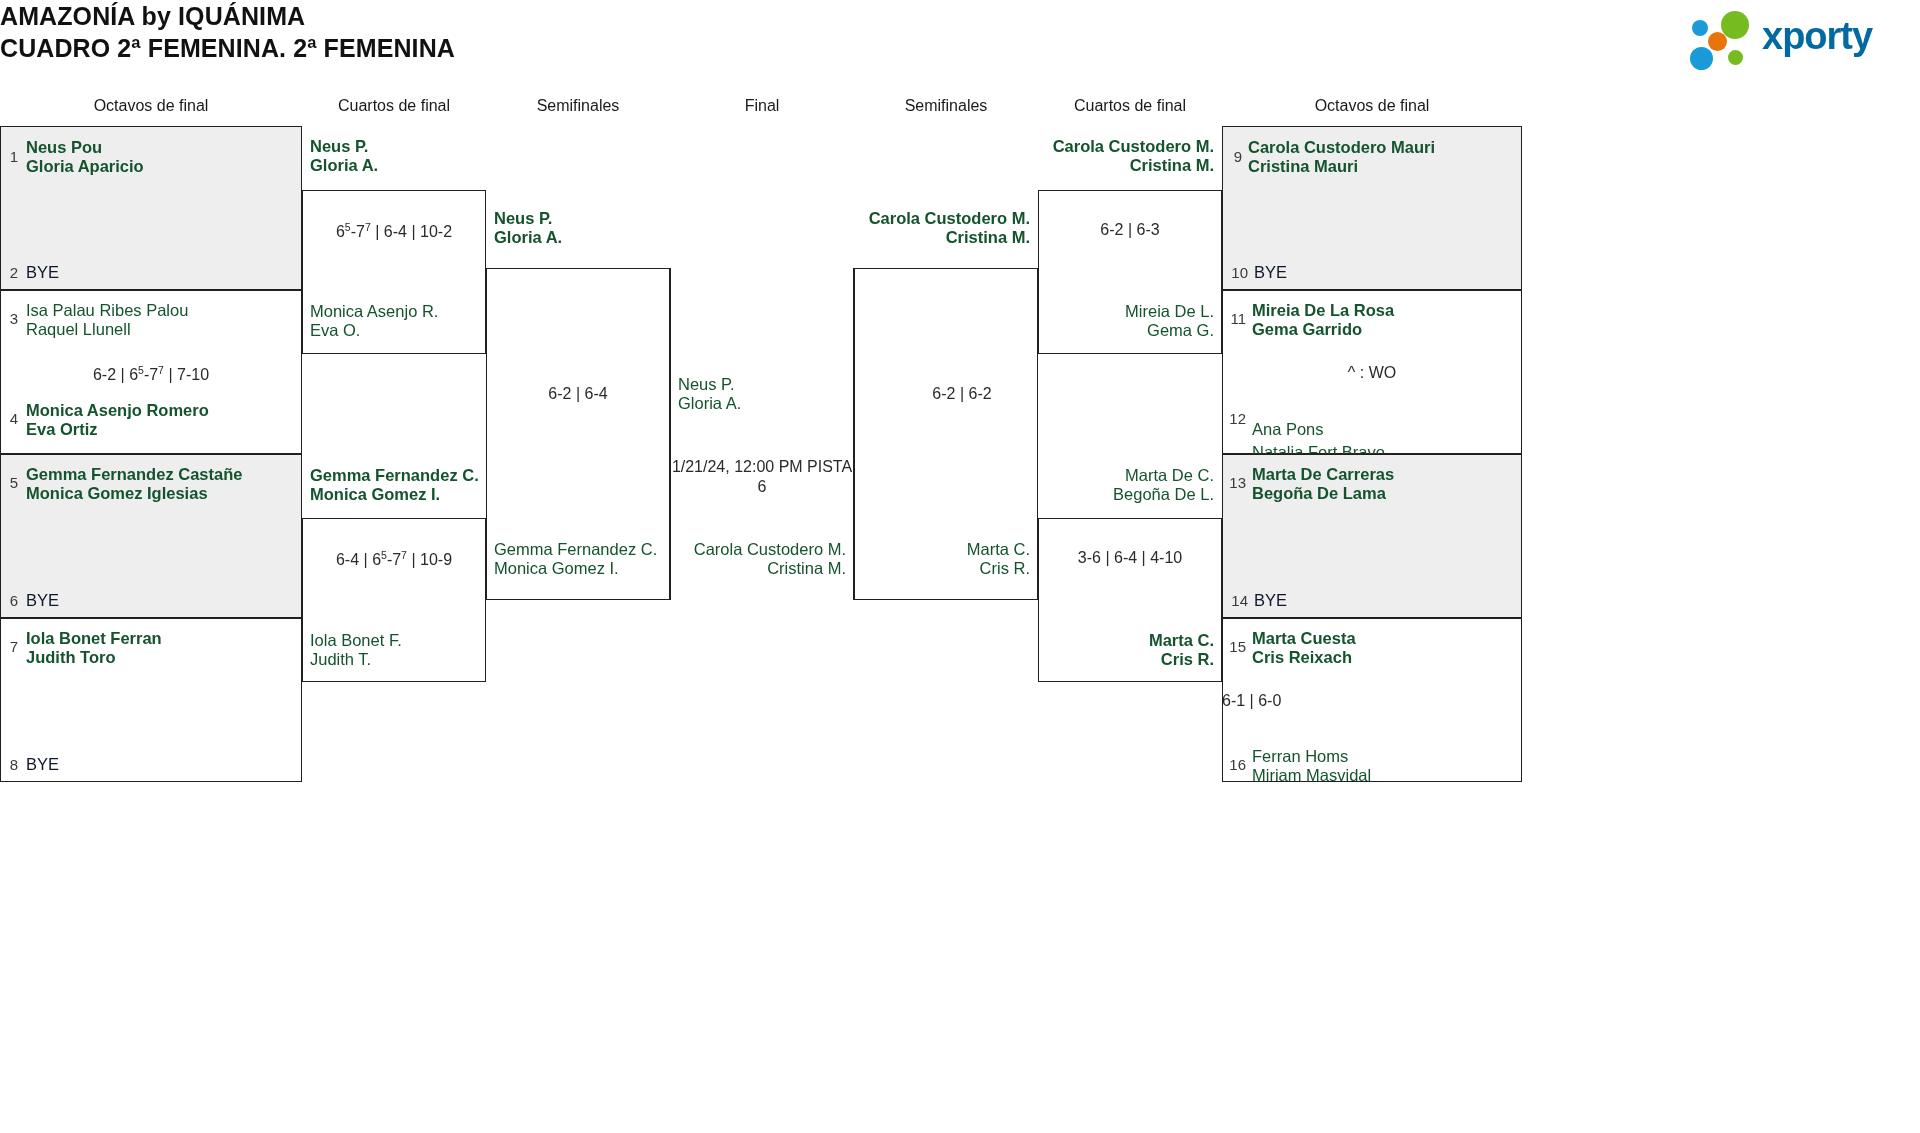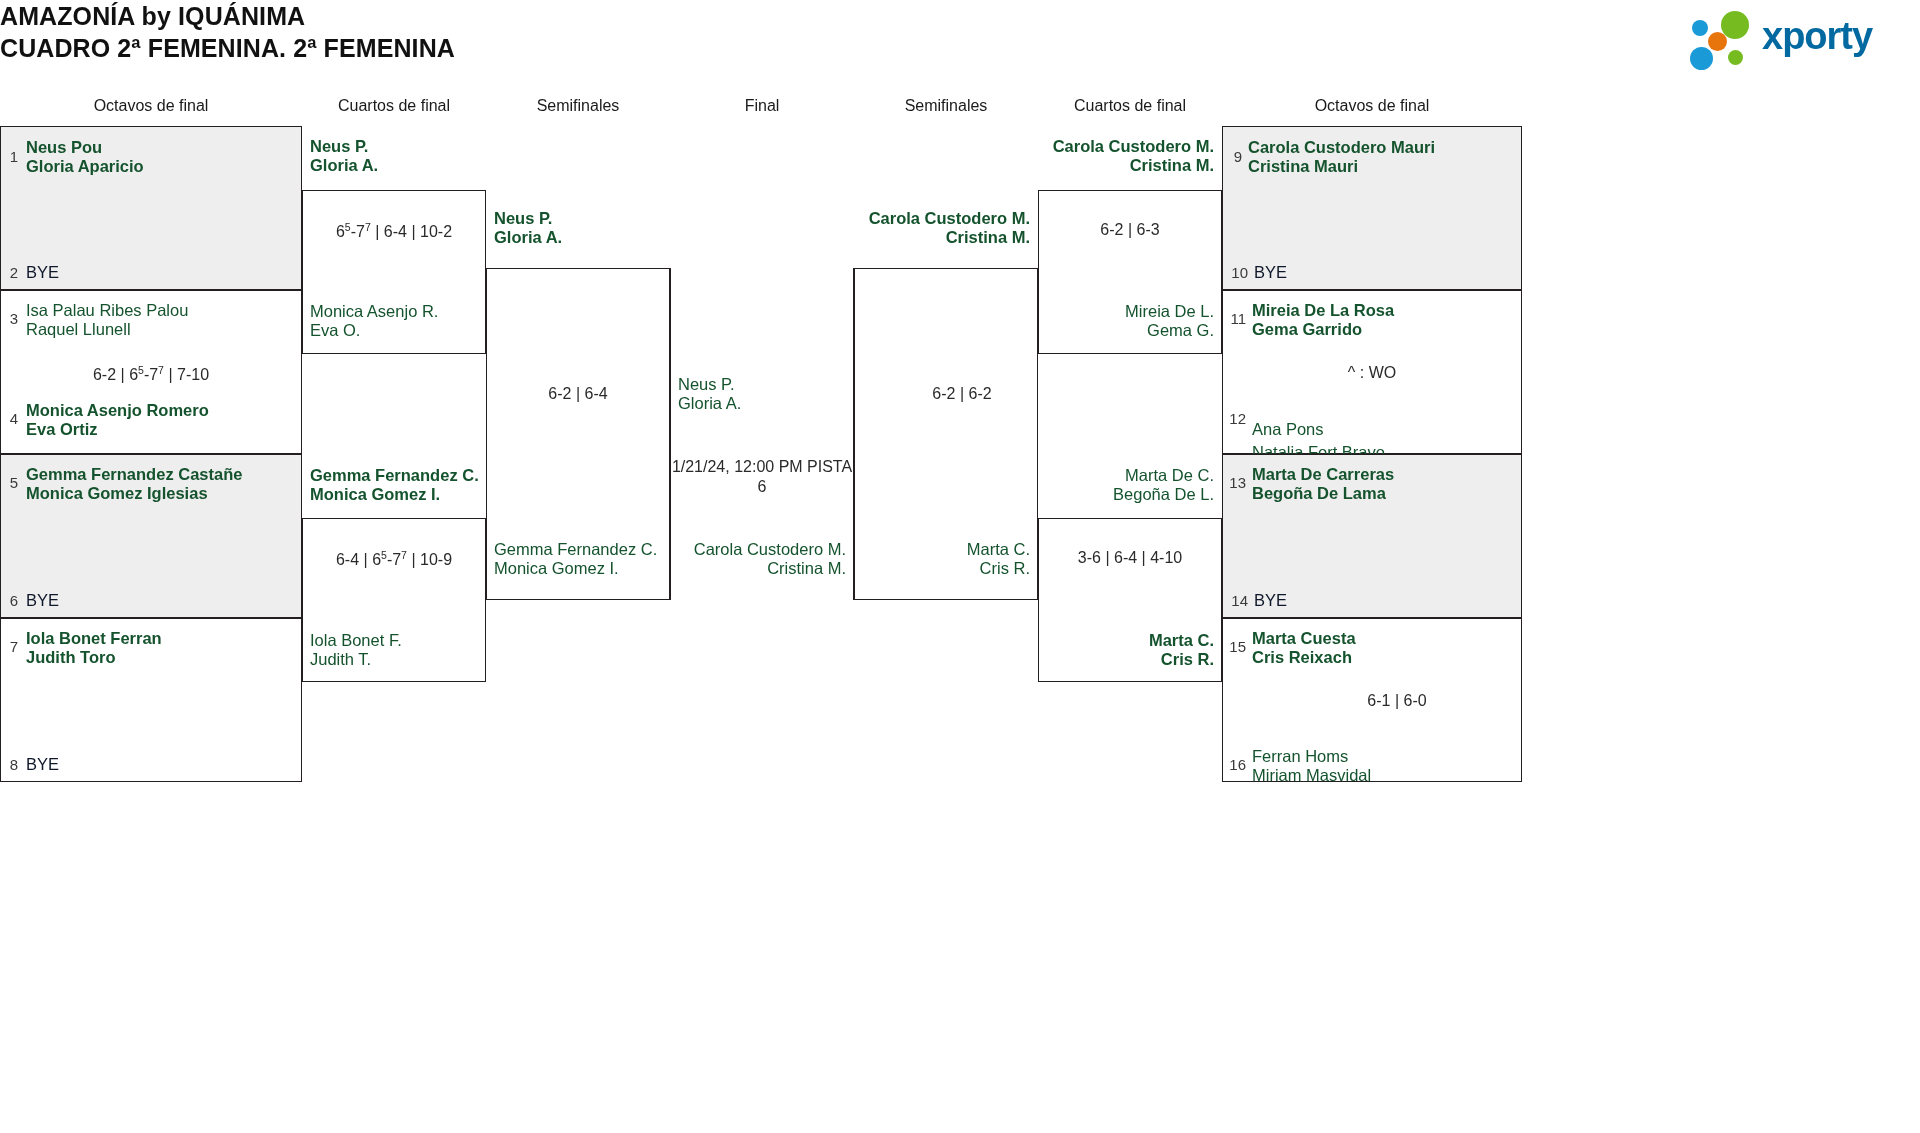--- a/index.html
+++ b/index.html
@@ -240,18 +240,18 @@
   <div class="seed" style="left:1222px; top:474px; width:24px;">13</div>
   <div class="player win" style="left:1252px; top:465px;">Marta De Carreras</div>
   <div class="player win" style="left:1252px; top:484px;">Begoña De Lama</div>
   <div class="seed" style="left:1222px; top:592px; width:26px;">14</div>
   <div class="bye" style="left:1254px; top:591px;">BYE</div>
 
   <div class="box" style="left:1222px; top:618px; width:300px; height:164px;"></div>
   <div class="seed" style="left:1222px; top:638px; width:24px;">15</div>
   <div class="player win" style="left:1252px; top:629px;">Marta Cuesta</div>
   <div class="player win" style="left:1252px; top:648px;">Cris Reixach</div>
-  <div class="score" style="left:1222px; top:692px; width:350px; text-align:center;">6-1 | 6-0</div>
+  <div class="score" style="left:1222px; top:692px; width:350px; text-align:left;">6-1 | 6-0</div>
   <div class="seed" style="left:1222px; top:756px; width:24px;">16</div>
   <div class="player" style="left:1252px; top:747px;">Ferran Homs</div>
   <div class="player" style="left:1252px; top:766px;">Miriam Masvidal</div>
 
 </div>
 
 </body></html>

